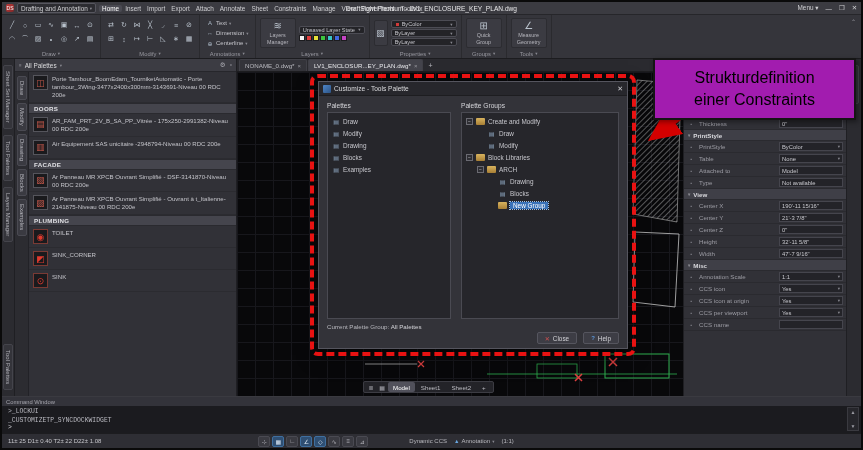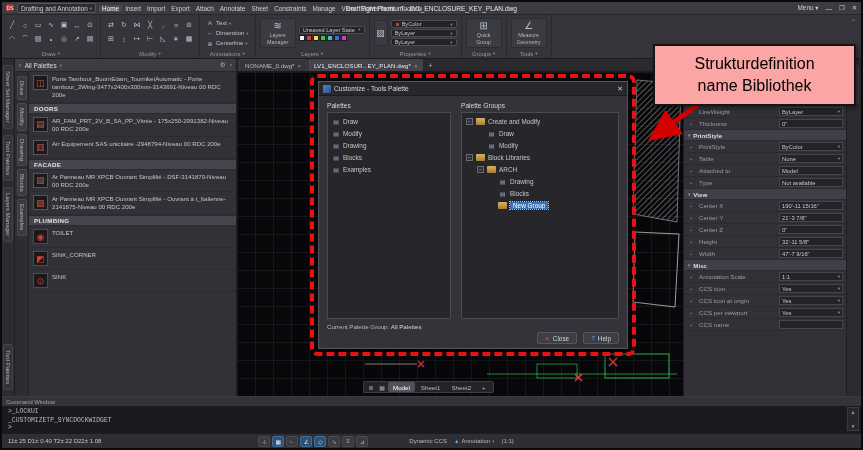--- a/index.html
+++ b/index.html
@@ -129,21 +129,21 @@
 .dlg-footer{padding:2px 8px 4px;flex:none}
 .dlg-current{font-size:6.2px;color:#b9b9bf}
 .dlg-curval{color:#d5d5da}
 .dlg-buttons{display:flex;justify-content:flex-end;gap:6px;margin-top:2px}
 .dlg-btn{display:flex;align-items:center;gap:3px;height:12px;padding:0 7px;background:#3d3d45;border:1px solid #55555e;border-radius:2px;color:#d2d2d7;font-size:6.4px;font-family:inherit}
 .btn-x{color:#d45050;font-size:6px}
 .btn-q{color:#5b94d6;font-size:6px;font-weight:bold}
 
 
 .red-dash{position:absolute;left:308px;top:72px;width:326px;height:282px;border:4px dashed #e81212;border-radius:8px;z-index:30;pointer-events:none}
-.callout{position:absolute;left:651px;top:42px;width:203px;height:62px;background:#fca5a5;border:2px solid #151515;color:#000;z-index:40;display:flex;flex-direction:column;align-items:center;justify-content:center;font-size:16px;line-height:1.4;box-shadow:2px 2px 5px rgba(0,0,0,.4);text-align:center}
+.callout{position:absolute;left:651px;top:56px;width:203px;height:62px;background:#a21caf;border:2px solid #151515;color:#000;z-index:40;display:flex;flex-direction:column;align-items:center;justify-content:center;font-size:16px;line-height:1.4;box-shadow:2px 2px 5px rgba(0,0,0,.4);text-align:center}
 .anno-arrow{position:absolute;inset:0;width:100%;height:100%;z-index:35;pointer-events:none}
 </style>
 </head>
 <body>
 
 <div class="app">
 
   <div class="titlebar">
     <span class="logo">DS</span>
     <span class="ws">
@@ -741,16 +741,16 @@
   <svg class="anno-arrow" xmlns="http://www.w3.org/2000/svg">
     <defs>
       <marker id="ah" markerWidth="7" markerHeight="7" refX="5.5" refY="3" orient="auto">
         <path d="M0,0 L6.5,3 L0,6 z" fill="#d40000"></path>
       </marker>
     </defs>
     <line x1="698" y1="101" x2="650" y2="136" stroke="#d40000" stroke-width="5" marker-end="url(#ah)"></line>
   </svg>
   <div class="callout">
     <span>Strukturdefinition</span>
-    <span>name Bibliothek</span>
+    <span>einer Constraints</span>
   </div>
 
 </div>
 
 </body></html>

